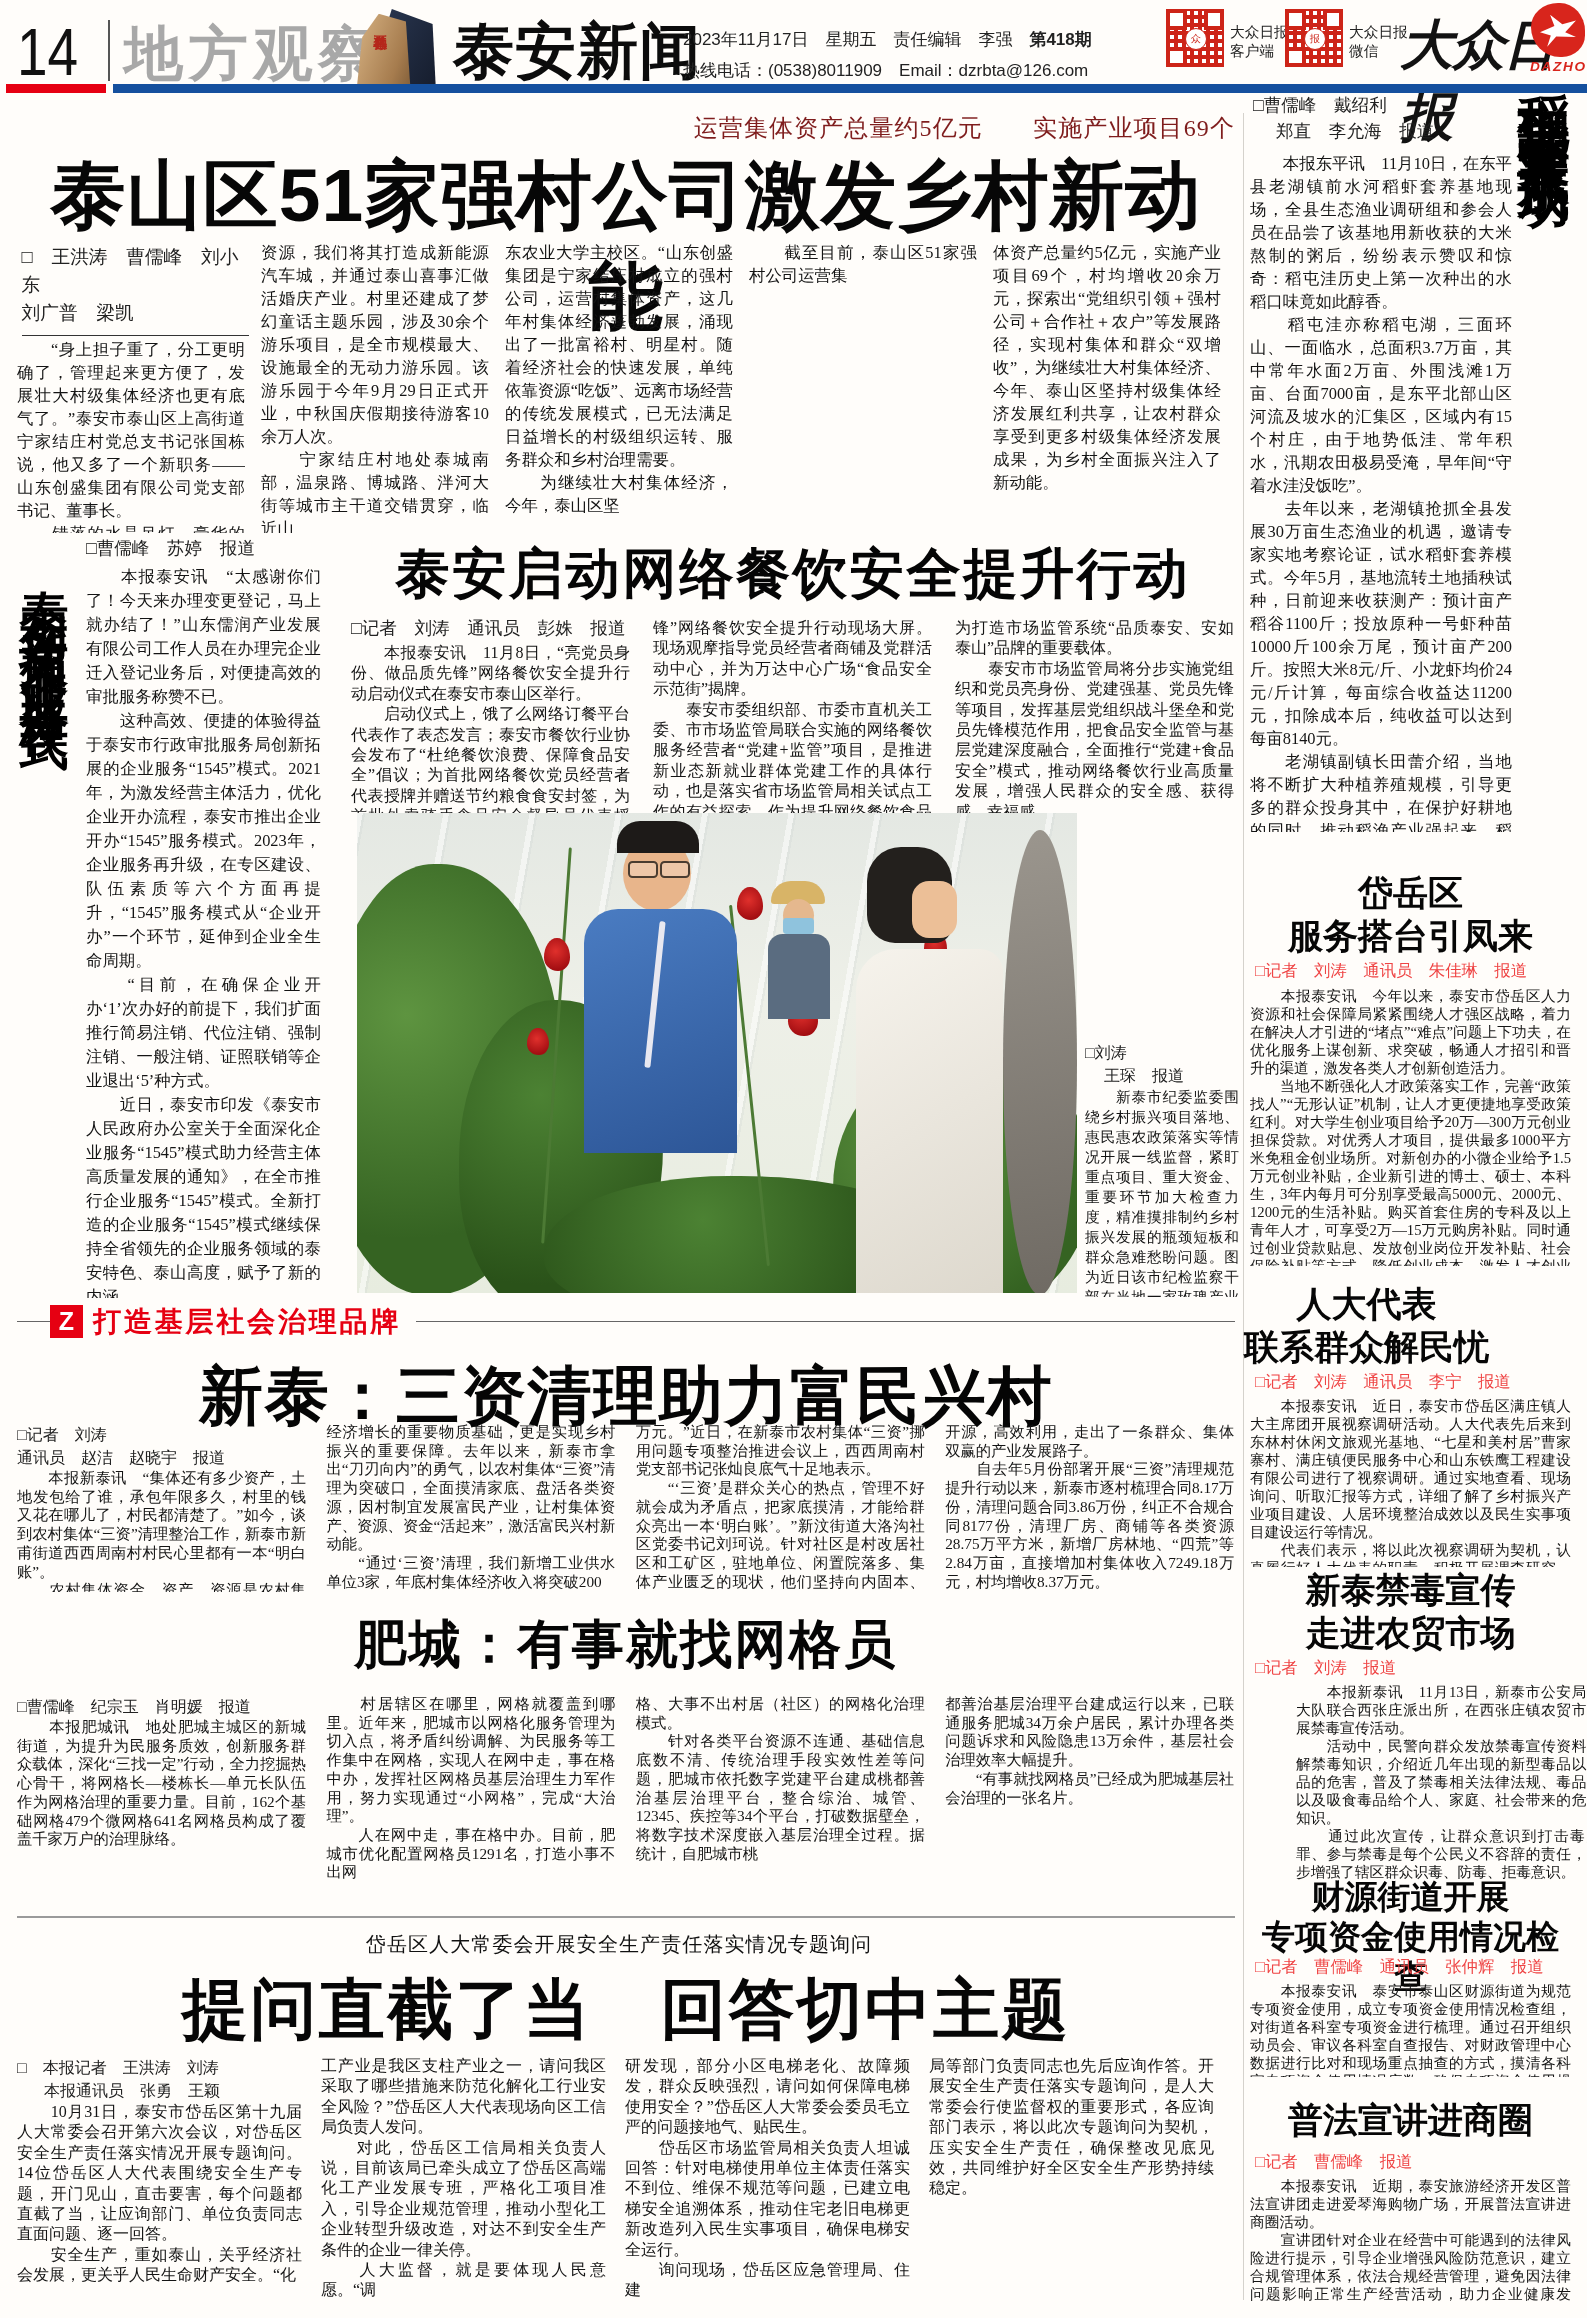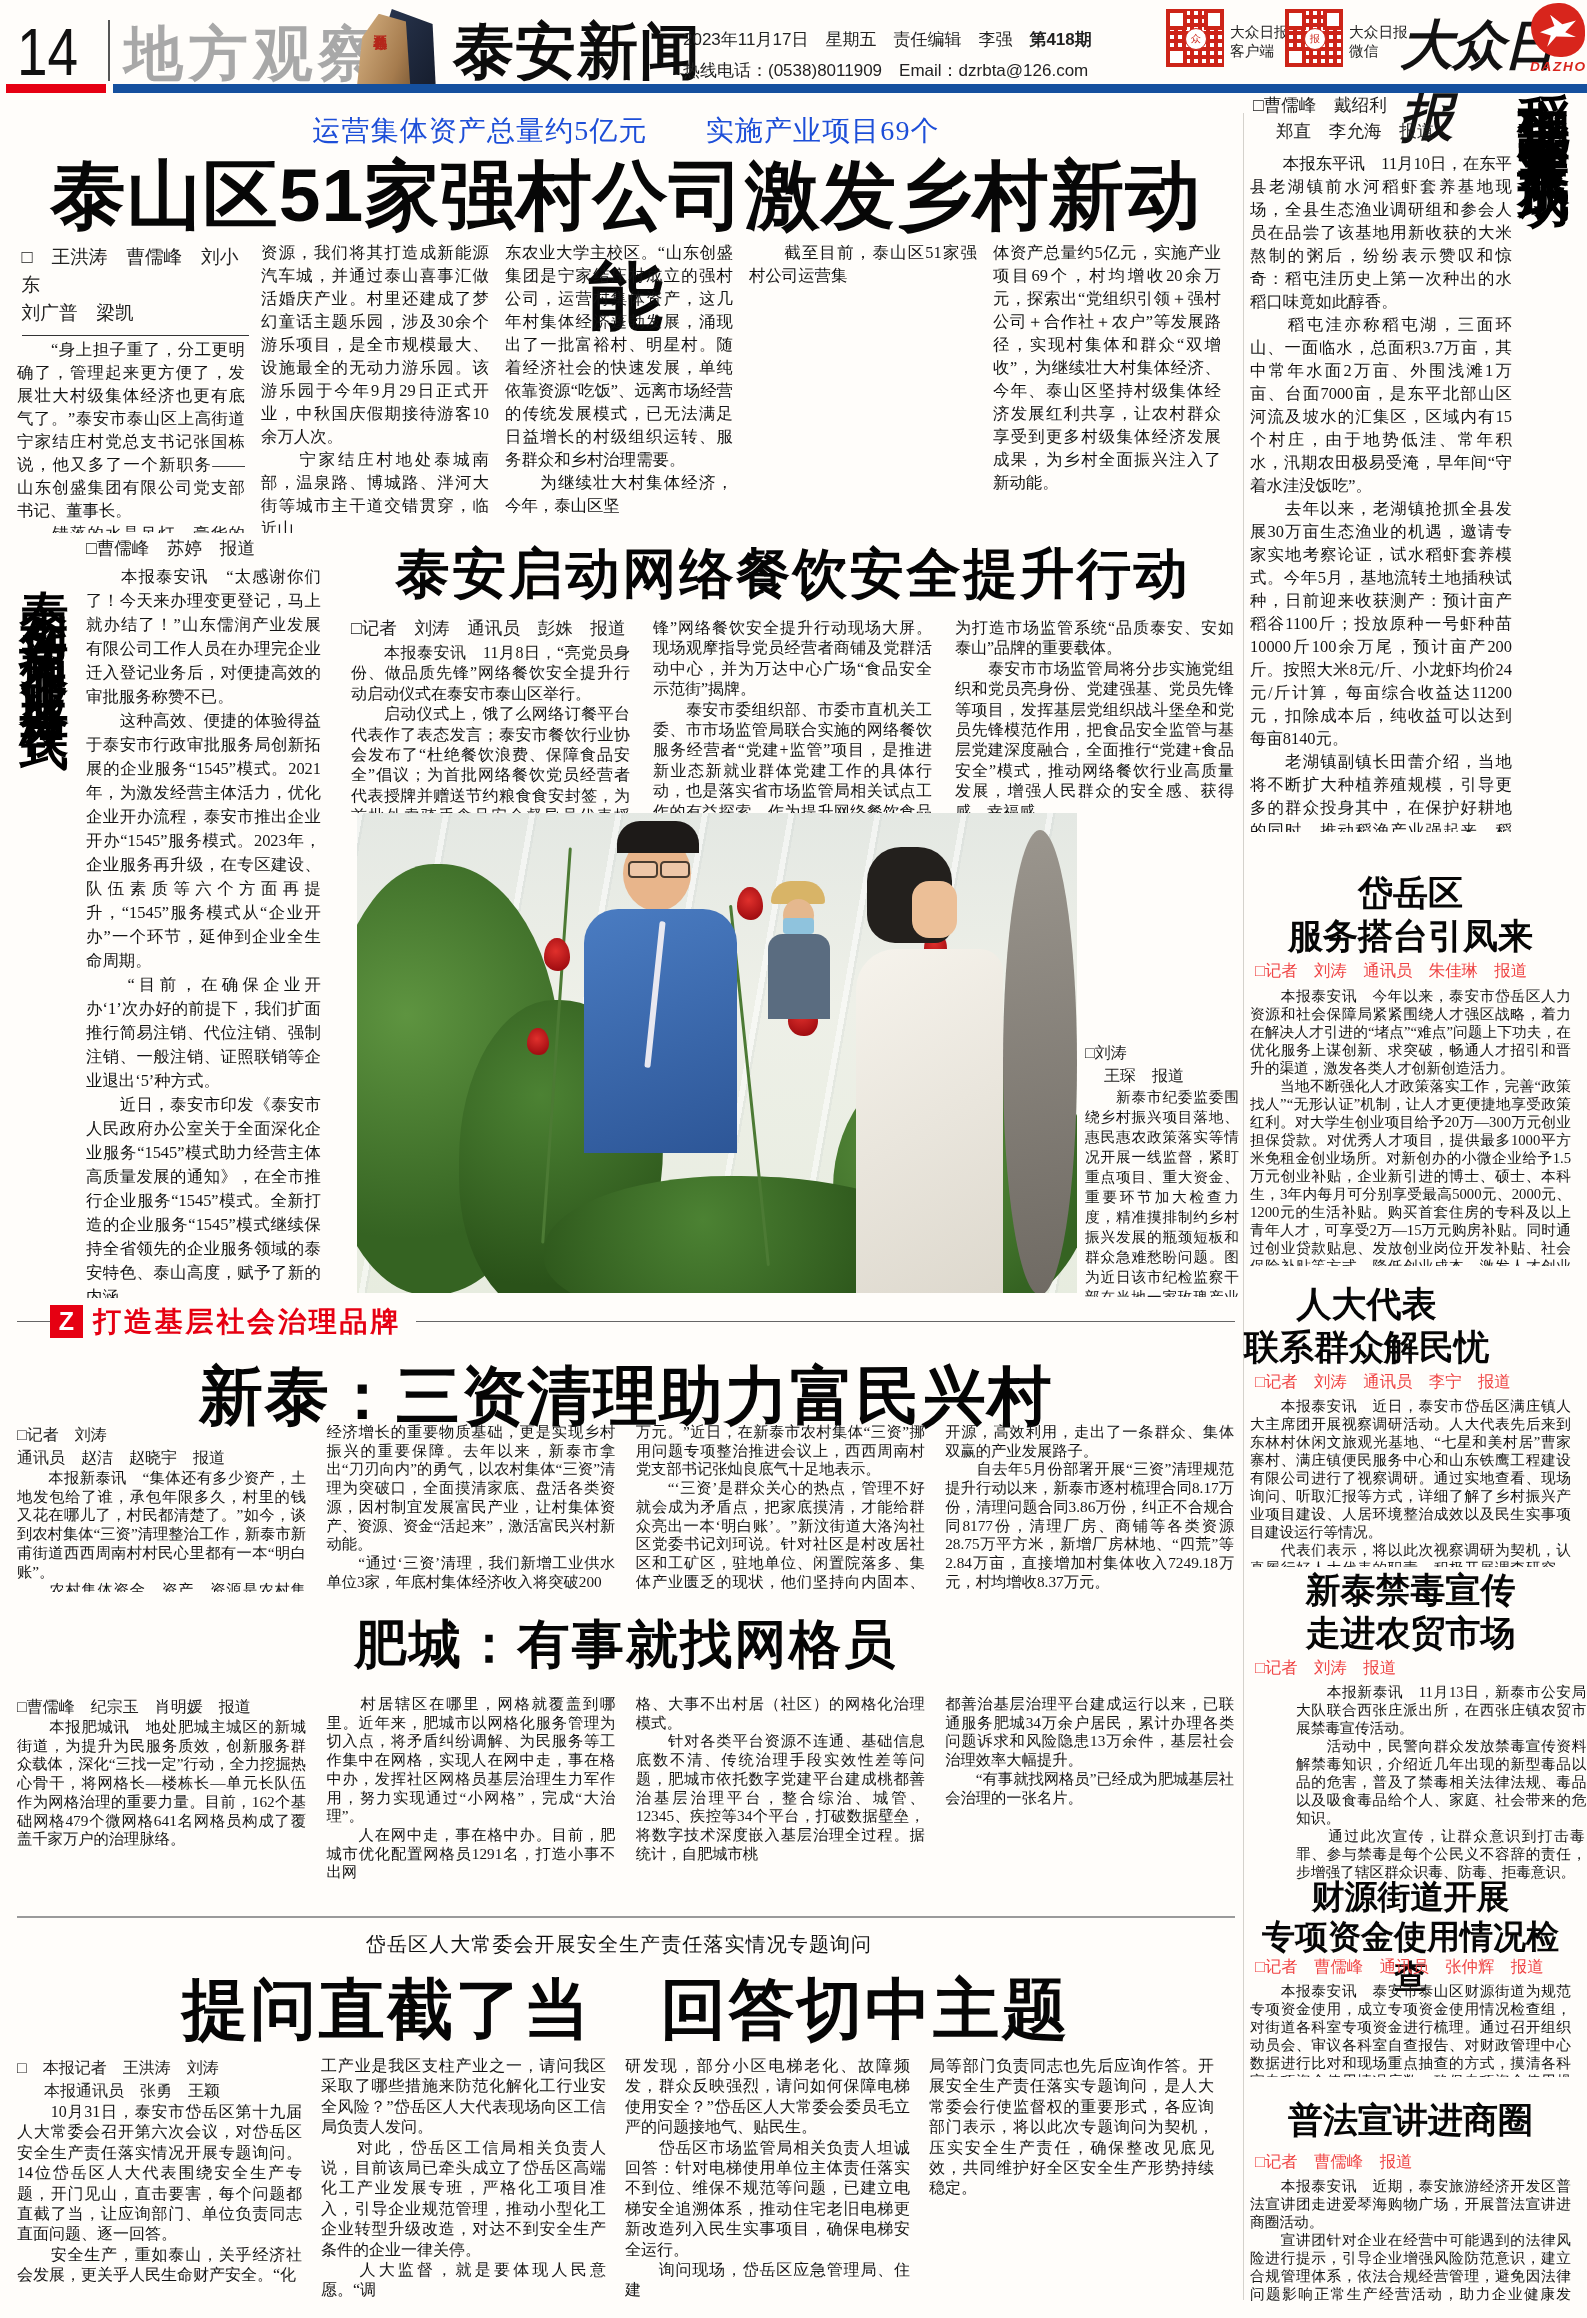--- a/index.html
+++ b/index.html
@@ -37,21 +37,21 @@
   .qr-label{font-size:14.7px;line-height:19px;color:#222;}
 
   .brand{left:1400px;top:10.2px;font-size:53px;font-weight:700;font-style:italic;letter-spacing:-1.1px;color:#121212;}
   .emblem{left:1531px;top:3.4px;width:54px;height:54px;background:#d8251c;border-radius:52% 48% 44% 56%/46% 54% 42% 58%;}
   .emblem .bird{position:absolute;left:9px;top:11.3px;width:36px;height:32px;background:#fff;clip-path:polygon(0 55%,40% 35%,28% 0,62% 30%,100% 18%,70% 55%,100% 70%,45% 68%,20% 100%,30% 65%);}
   .brand-en{left:1530px;top:59px;font-size:13.6px;font-weight:700;font-style:italic;color:#d8251c;letter-spacing:1.7px;}
 
   .rail-sep{left:1243px;top:113px;width:0.6px;height:2187px;background:#d5d2cc;}
 
   
-  .lead-kicker{left:17px;top:112px;width:1218px;text-align:center;font-size:28px;color:#1d4ed8;letter-spacing:1.1px;}
+  .lead-kicker{left:17px;top:112px;width:1218px;text-align:right;font-size:24px;color:#7f1d1d;letter-spacing:1.1px;}
   .lead-headline{left:17px;top:146px;width:1218px;text-align:center;font-size:75px;font-weight:900;letter-spacing:1.1px;color:#070707;}
   .lead-byline{left:21.5px;top:243px;width:227px;font-size:18.7px;line-height:28px;color:#222;border-bottom:1.7px solid #333;padding-bottom:8px;}
   .cols{display:flex;}
   .lead-cols{left:17px;top:241px;width:1218px;height:292px;}
   .lead-cols .col{width:228px;margin-right:16px;font-size:16.4px;line-height:23px;}
   .lead-cols .col:last-child{margin-right:0;}
   .byl-space{height:97px;}
 
   
   .left-vtitle{left:16px;top:552px;width:61px;height:737px;writing-mode:vertical-rl;text-orientation:upright;font-size:49px;font-weight:700;letter-spacing:.24em;color:#000;}

